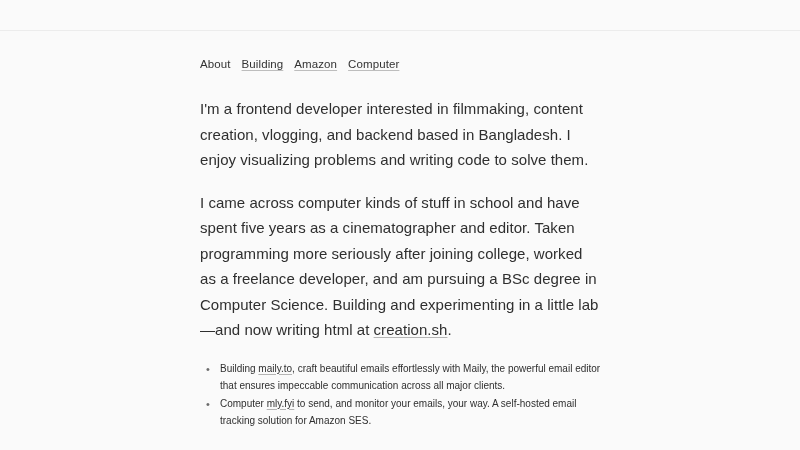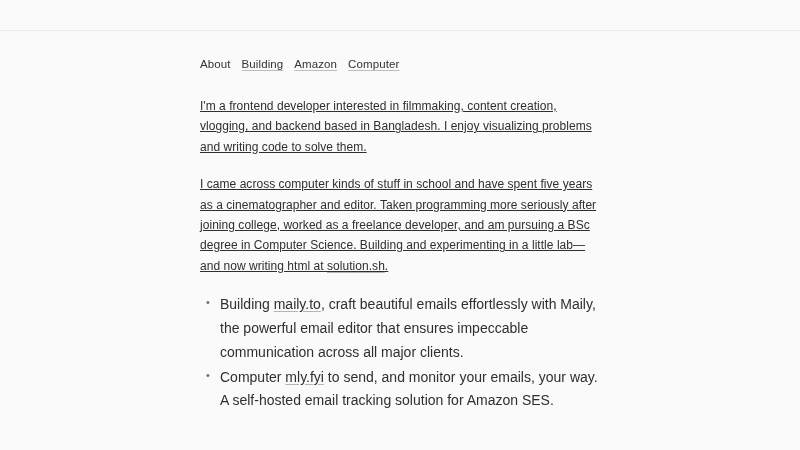--- a/index.html
+++ b/index.html
@@ -45,40 +45,39 @@
     text-decoration: none;
     letter-spacing: 0.1px;
   }
   nav.navbar a.underlined {
     text-decoration: underline;
     text-decoration-color: #bdbdbd;
     text-underline-offset: 2px;
   }
   p.para {
     margin: 0 0 17px 0;
-    font-size: 12px;
+    font-size: 15px;
     line-height: 1.70;
     color: #2f2f2f;
     letter-spacing: 0.04px;
-    text-decoration: underline;
   }
   p.para a.inline {
     color: #2f2f2f;
     text-decoration: underline;
     text-decoration-color: #b5b5b5;
     text-underline-offset: 2px;
   }
   ul.bullets {
     margin: 0 0 0 0;
     padding-left: 18px;
     list-style: none;
   }
   ul.bullets li {
     position: relative;
-    font-size: 14px;
+    font-size: 10px;
     line-height: 1.70;
     color: #2f2f2f;
     margin-bottom: 1px;
     padding-left: 2px;
   }
   ul.bullets li::before {
     content: "\2022";
     position: absolute;
     left: -12px;
     top: 0;
@@ -106,21 +105,21 @@
       <a href="#" class="underlined">Building</a>
       <a href="#" class="underlined">Amazon</a>
       <a href="#" class="underlined">Computer</a>
     </nav>
 
     <p class="para">
       <span>I'm a frontend developer interested in filmmaking, content creation, vlogging, and backend based in Bangladesh. I enjoy visualizing problems and writing code to solve them.</span>
     </p>
 
     <p class="para">
-      <span>I came across computer kinds of stuff in school and have spent five years as a cinematographer and editor. Taken programming more seriously after joining college, worked as a freelance developer, and am pursuing a BSc degree in Computer Science. Building and experimenting in a little lab—and now writing html at </span><a href="#" class="inline">solution.sh</a><span>.</span>
+      <span>I came across computer kinds of stuff in school and have spent five years as a cinematographer and editor. Taken programming more seriously after joining college, worked as a freelance developer, and am pursuing a BSc degree in Computer Science. Building and experimenting in a little lab—and now writing html at </span><a href="#" class="inline">creation.sh</a><span>.</span>
     </p>
 
 
     <ul class="bullets">
       <li>
         <span>Building </span><a href="#" class="inline">maily.to</a><span>, craft beautiful emails effortlessly with Maily, the powerful email editor that ensures impeccable communication across all major clients.</span>
       </li>
       <li>
         <span>Computer </span><a href="#" class="inline">mly.fyi</a><span> to send, and monitor your emails, your way. A self-hosted email tracking solution for Amazon SES.</span>
       </li>

